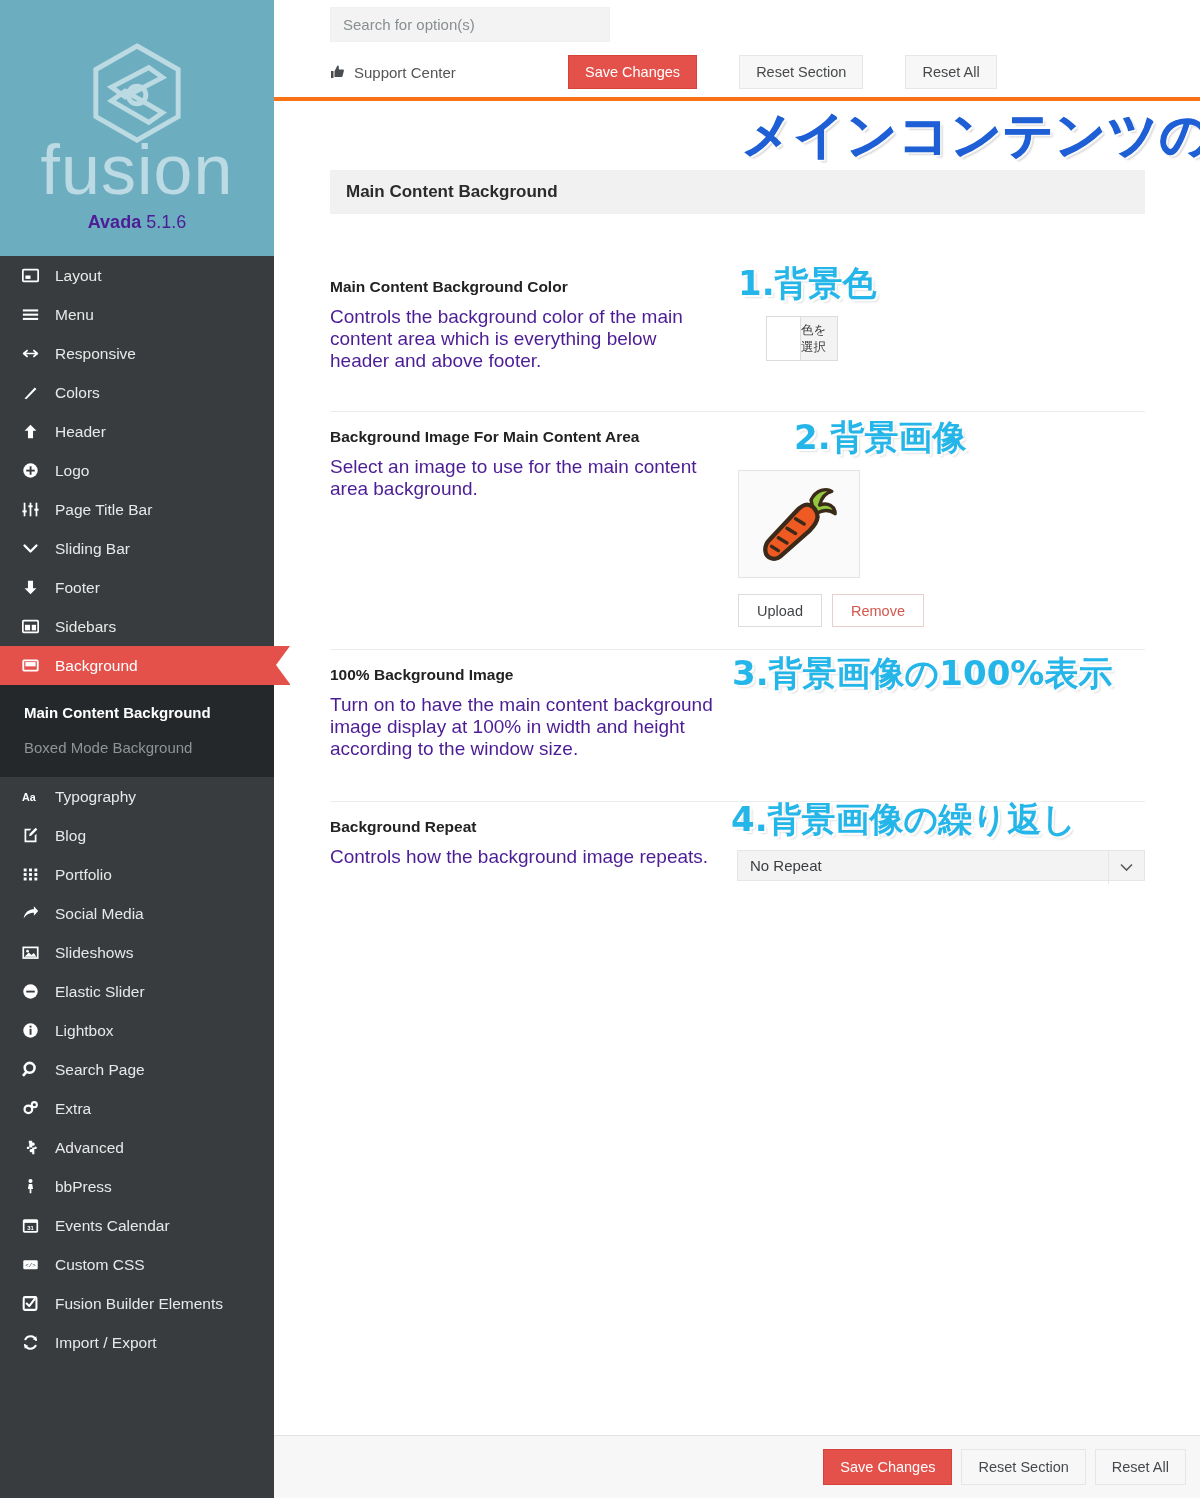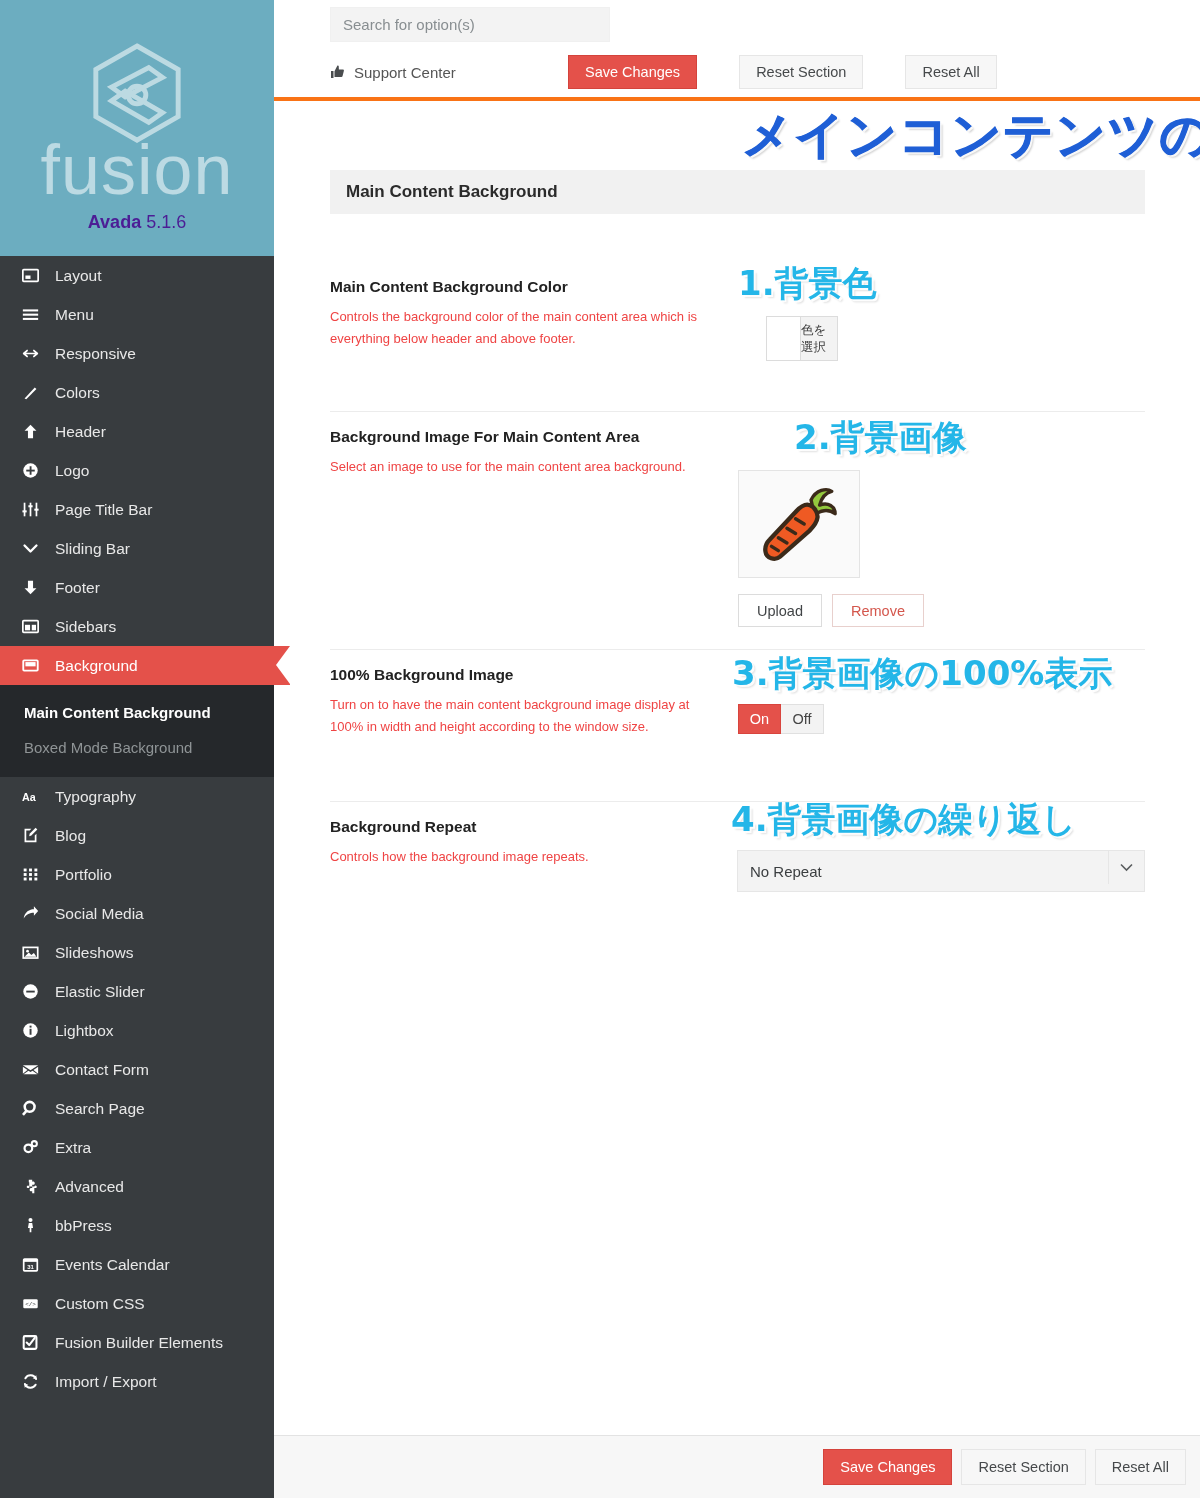--- a/index.html
+++ b/index.html
@@ -223,22 +223,22 @@
   .opt-row:last-child { border-bottom: none; }
 
   .opt-left { width: 408px; padding-right: 24px; }
   .opt-title {
     font-size: 15.5px;
     font-weight: bold;
     color: #222;
     margin-bottom: 10px;
   }
   .opt-desc {
-    font-size: 13px;
-    color: #ef4444;
+    font-size: 19px;
+    color: #4c1d95;
     line-height: 22px;
   }
 
   .opt-right { flex: 1; position: relative; }
 
   
   #color-picker { display: flex; width: 100px; height: 45px; padding-left: 28px; }
   #color-swatch {
     width: 34px;
     background: #ffffff;
@@ -299,21 +299,21 @@
   }
   .toggle-opt.off {
     background: #f3f3f3;
     color: #444;
     border-left: none;
   }
 
   
   #repeat-select {
     width: 408px;
-    height: 42px;
+    height: 31px;
     background: #f3f3f3;
     border: 1px solid #e6e6e6;
     display: flex;
     align-items: center;
     padding-left: 12px;
     font-size: 15px;
     color: #3b3e40;
     position: relative;
   }
   #repeat-chevron {
@@ -538,31 +538,20 @@
             <circle cx="10" cy="10" r="8.5"></circle>
             <rect x="8.9" y="8" width="2.3" height="7" fill="#383c3f"></rect>
             <rect x="8.9" y="4.3" width="2.3" height="2.3" fill="#383c3f"></rect>
           </svg>
         </span>
         <span class="nav-label">Lightbox</span>
       </div>
       <div class="nav-item">
         <span class="nav-icon">
           <svg width="17" height="17" viewBox="0 0 20 20" fill="#ffffff">
-            <path d="M1 5 H19 L10 11 Z"></path>
-            <path d="M1 6.8 L6.5 10.6 L1 15 Z"></path>
-            <path d="M19 6.8 L13.5 10.6 L19 15 Z"></path>
-            <path d="M1.8 15.6 L7.6 11.4 L10 12.9 L12.4 11.4 L18.2 15.6 Z"></path>
-          </svg>
-        </span>
-        <span class="nav-label">Contact Form</span>
-      </div>
-      <div class="nav-item">
-        <span class="nav-icon">
-          <svg width="17" height="17" viewBox="0 0 20 20" fill="#ffffff">
             <circle cx="9" cy="8" r="5.8" fill="none" stroke="#fff" stroke-width="3"></circle>
             <rect x="4" y="12.6" width="3" height="6.5" transform="rotate(42 5.5 12.6)"></rect>
           </svg>
         </span>
         <span class="nav-label">Search Page</span>
       </div>
       <div class="nav-item">
         <span class="nav-icon">
           <svg width="17" height="17" viewBox="0 0 20 20" fill="#ffffff">
             <circle cx="7.5" cy="11" r="4.5" fill="none" stroke="#fff" stroke-width="2.6"></circle>
@@ -696,24 +685,20 @@
       </div>
     </div>
 
     <div class="opt-row" style="min-height:152px">
       <div class="opt-left">
         <div class="opt-title">100% Background Image</div>
         <div class="opt-desc">Turn on to have the main content background image display at 100% in width and height according to the window size.</div>
       </div>
       <div class="opt-right">
         <div class="jp-note" style="left:-6px; top:-12px;">3.背景画像の100%表示</div>
-        <div id="toggle-group" style="margin-top:38px">
-          <div class="toggle-opt on">On</div>
-          <div class="toggle-opt off">Off</div>
-        </div>
       </div>
     </div>
 
     <div class="opt-row" style="min-height:96px">
       <div class="opt-left">
         <div class="opt-title">Background Repeat</div>
         <div class="opt-desc">Controls how the background image repeats.</div>
       </div>
       <div class="opt-right">
         <div class="jp-note" style="left:-6px; top:-18px;">4.背景画像の繰り返し</div>

